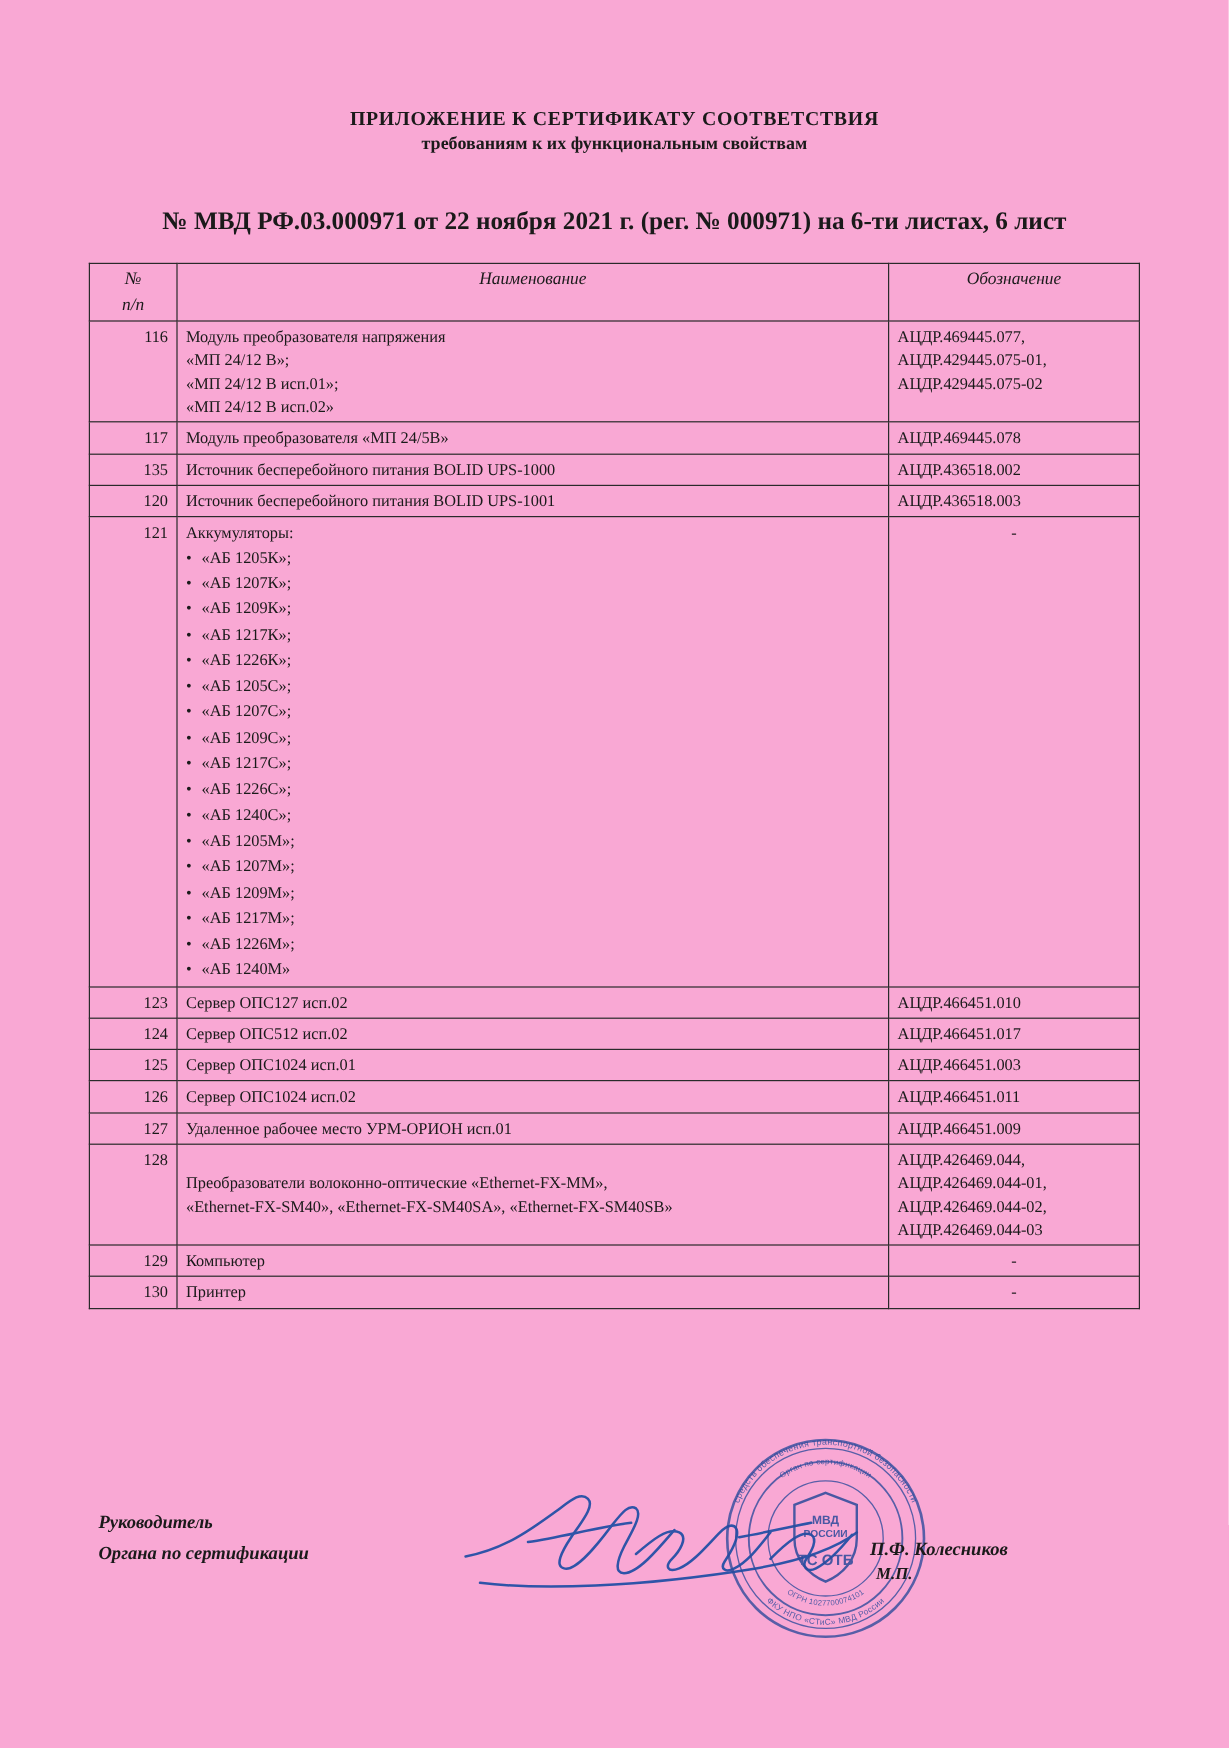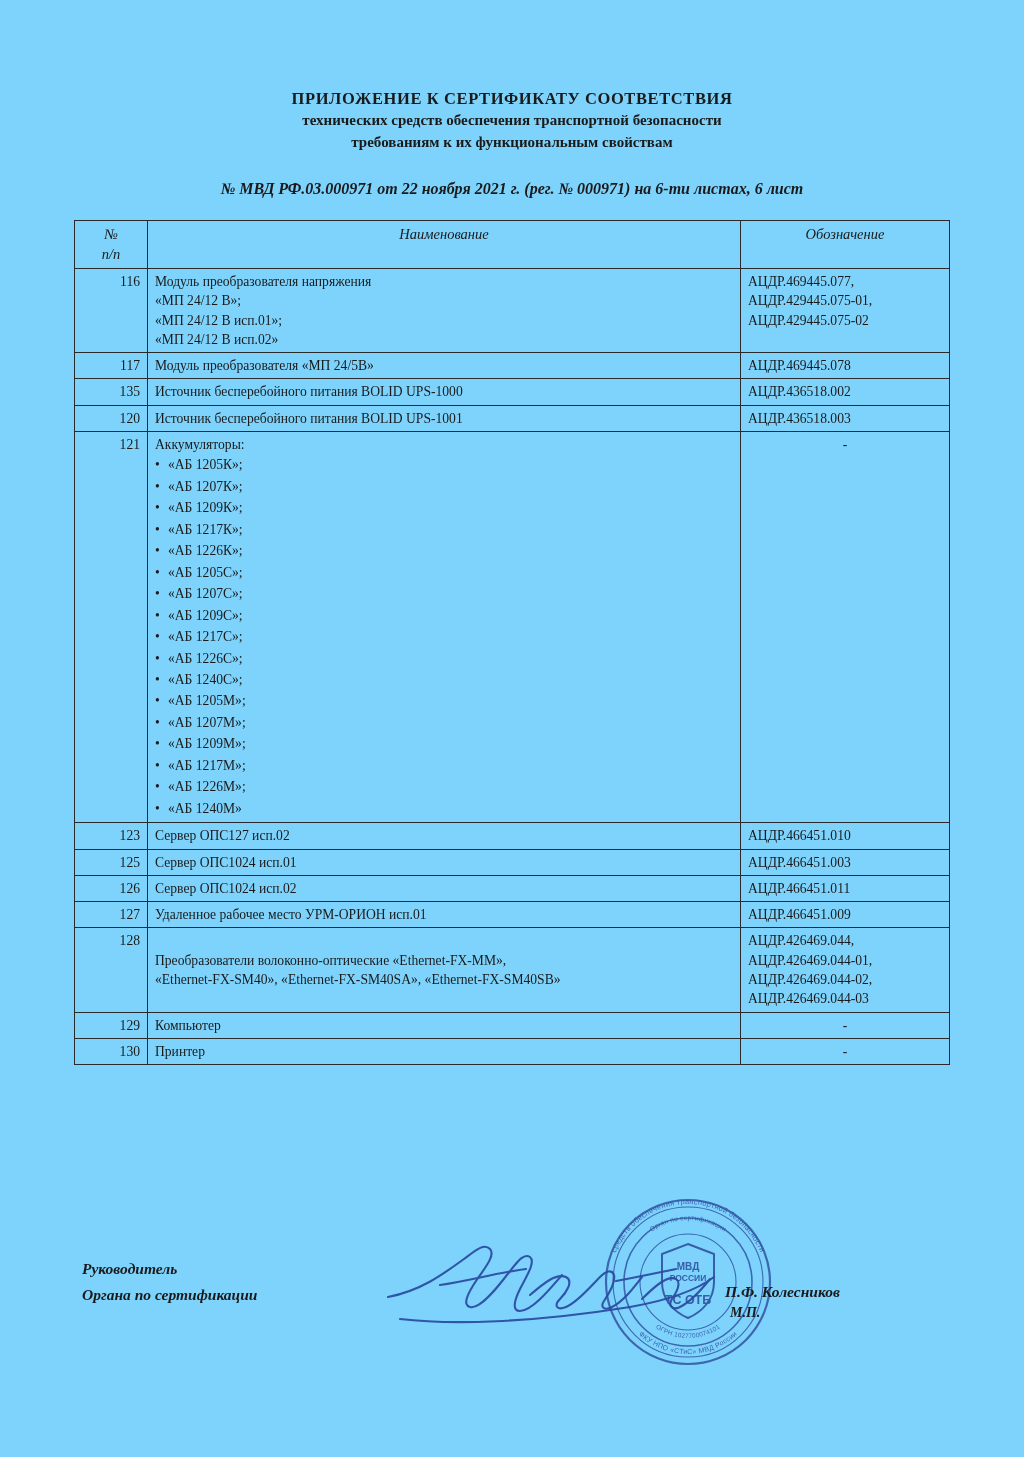--- a/index.html
+++ b/index.html
@@ -13,43 +13,42 @@
     position: relative;
     font-family: "Liberation Serif", serif;
     color: #1a1a1a;
     overflow: hidden;
   }
   .page {
     position: absolute;
     left: 0; top: 0;
     width: 1024px;
     height: 1457px;
-    background: #7dd3fc;
+    background: #f9a8d4;
   }
   .header-block {
     text-align: center;
     margin-top: 88px;
   }
   .hdr-line-1 {
     font-size: 16.5px;
     font-weight: bold;
     letter-spacing: 0.6px;
     line-height: 1.35;
   }
   .hdr-line-2, .hdr-line-3 {
     font-size: 15px;
     font-weight: bold;
     line-height: 1.45;
   }
   .cert-line {
     text-align: center;
-    font-size: 16px;
-    font-weight: bold;
-    margin-top: 26px;
-    font-style: italic;
+    font-size: 21px;
+    font-weight: bold;
+    margin-top: 40px;
   }
   table.doc-table {
     border-collapse: collapse;
     margin: 22px auto 0 auto;
     width: 830px;
     table-layout: fixed;
     font-size: 13.6px;
   }
   table.doc-table td, table.doc-table th {
     border: 1px solid #2a2a2a;
@@ -137,21 +136,20 @@
     pointer-events: none;
   }
 </style>
 </head>
 <body>
 
 <div class="page">
 
   <div class="header-block">
     <div class="hdr-line-1">ПРИЛОЖЕНИЕ К СЕРТИФИКАТУ СООТВЕТСТВИЯ</div>
-    <div class="hdr-line-2">технических средств обеспечения транспортной безопасности</div>
     <div class="hdr-line-3">требованиям к их функциональным свойствам</div>
   </div>
 
   <div class="cert-line">№ МВД РФ.03.000971 от 22 ноября 2021 г. (рег. № 000971) на 6-ти листах, 6 лист</div>
 
   <table class="doc-table">
     <thead>
       <tr>
         <th class="col-num">
           <div>№</div>
@@ -228,20 +226,25 @@
         <td class="desig-cell center">-</td>
       </tr>
 
 
       <tr>
         <td class="num-cell">123</td>
         <td class="name-cell mid">Сервер ОПС127 исп.02</td>
         <td class="desig-cell">АЦДР.466451.010</td>
       </tr>
 
+      <tr>
+        <td class="num-cell">124</td>
+        <td class="name-cell mid">Сервер ОПС512 исп.02</td>
+        <td class="desig-cell">АЦДР.466451.017</td>
+      </tr>
 
       <tr>
         <td class="num-cell">125</td>
         <td class="name-cell mid">Сервер ОПС1024 исп.01</td>
         <td class="desig-cell">АЦДР.466451.003</td>
       </tr>
 
       <tr>
         <td class="num-cell">126</td>
         <td class="name-cell mid">Сервер ОПС1024 исп.02</td>

